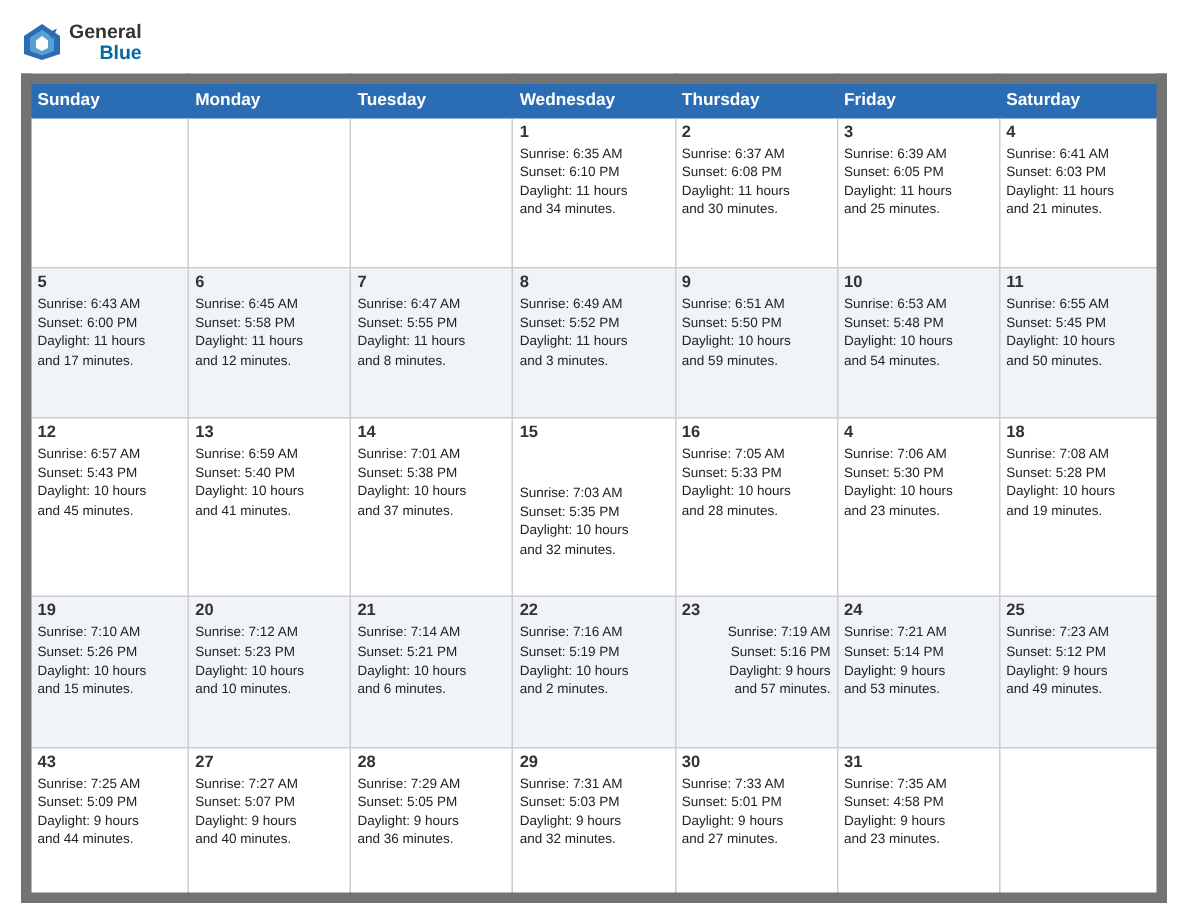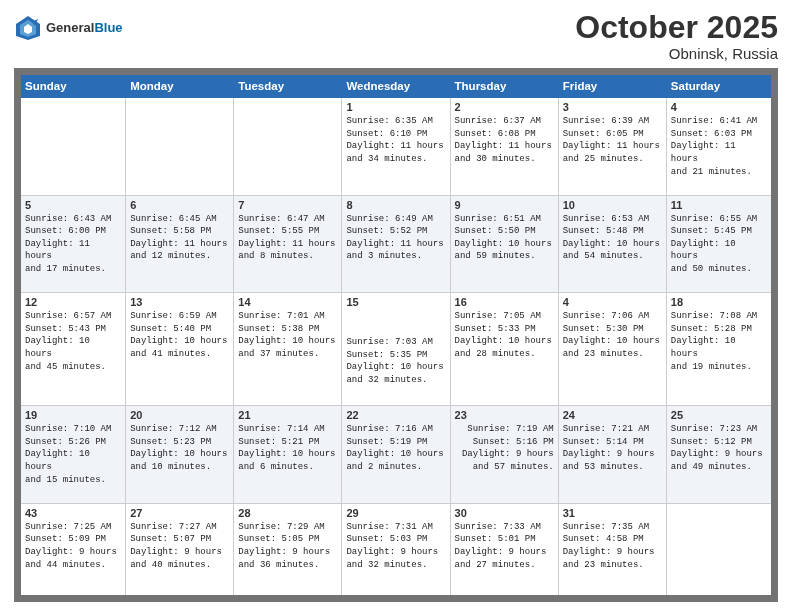--- a/index.html
+++ b/index.html
@@ -23,20 +23,21 @@
       align-items: flex-start;
       margin-bottom: 6px;
     }
     .logo {
       display: flex;
       align-items: center;
       margin-top: 4px;
     }
     .logo-text {
       display: flex;
+      flex-direction: column;
       line-height: 1.1;
       text-align: right;
     }
     .logo-general {
       font-size: 13px;
       font-weight: bold;
       color: #333;
     }
     .logo-blue {
       font-size: 13px;
@@ -94,21 +95,20 @@
     .day-num {
       font-weight: bold;
       font-size: 11px;
       display: block;
       margin-bottom: 2px;
     }
     .day-info {
       font-size: 9px;
       line-height: 1.4;
       color: #222;
-      font-family: Liberation Mono, monospace;
     }
     .empty {
       background: #fff !important;
     }
   </style>
 </head>
 <body>
 
 <div class="page">
   <div class="header">
@@ -118,24 +118,20 @@
         <polygon points="14,6 22,11 22,20 14,23 6,20 6,11" fill="#5a9fd4"></polygon>
         <polygon points="14,10 18,13 18,18 14,20 10,18 10,13" fill="#fff"></polygon>
 
         <path d="M18 8 L24 5 L21 12 Z" fill="#2a6db5"></path>
       </svg>
       <div class="logo-text">
         <span class="logo-general">General</span>
         <span class="logo-blue">Blue</span>
       </div>
     </div>
-    <div class="title-block">
-      <div class="month-title">October 2025</div>
-      <div class="location">Obninsk, Russia</div>
-    </div>
   </div>
 
   <table class="calendar">
     <thead>
       <tr>
       <th>Sunday</th>
           <th>Monday</th>
           <th>Tuesday</th>
           <th>Wednesday</th>
           <th>Thursday</th>

